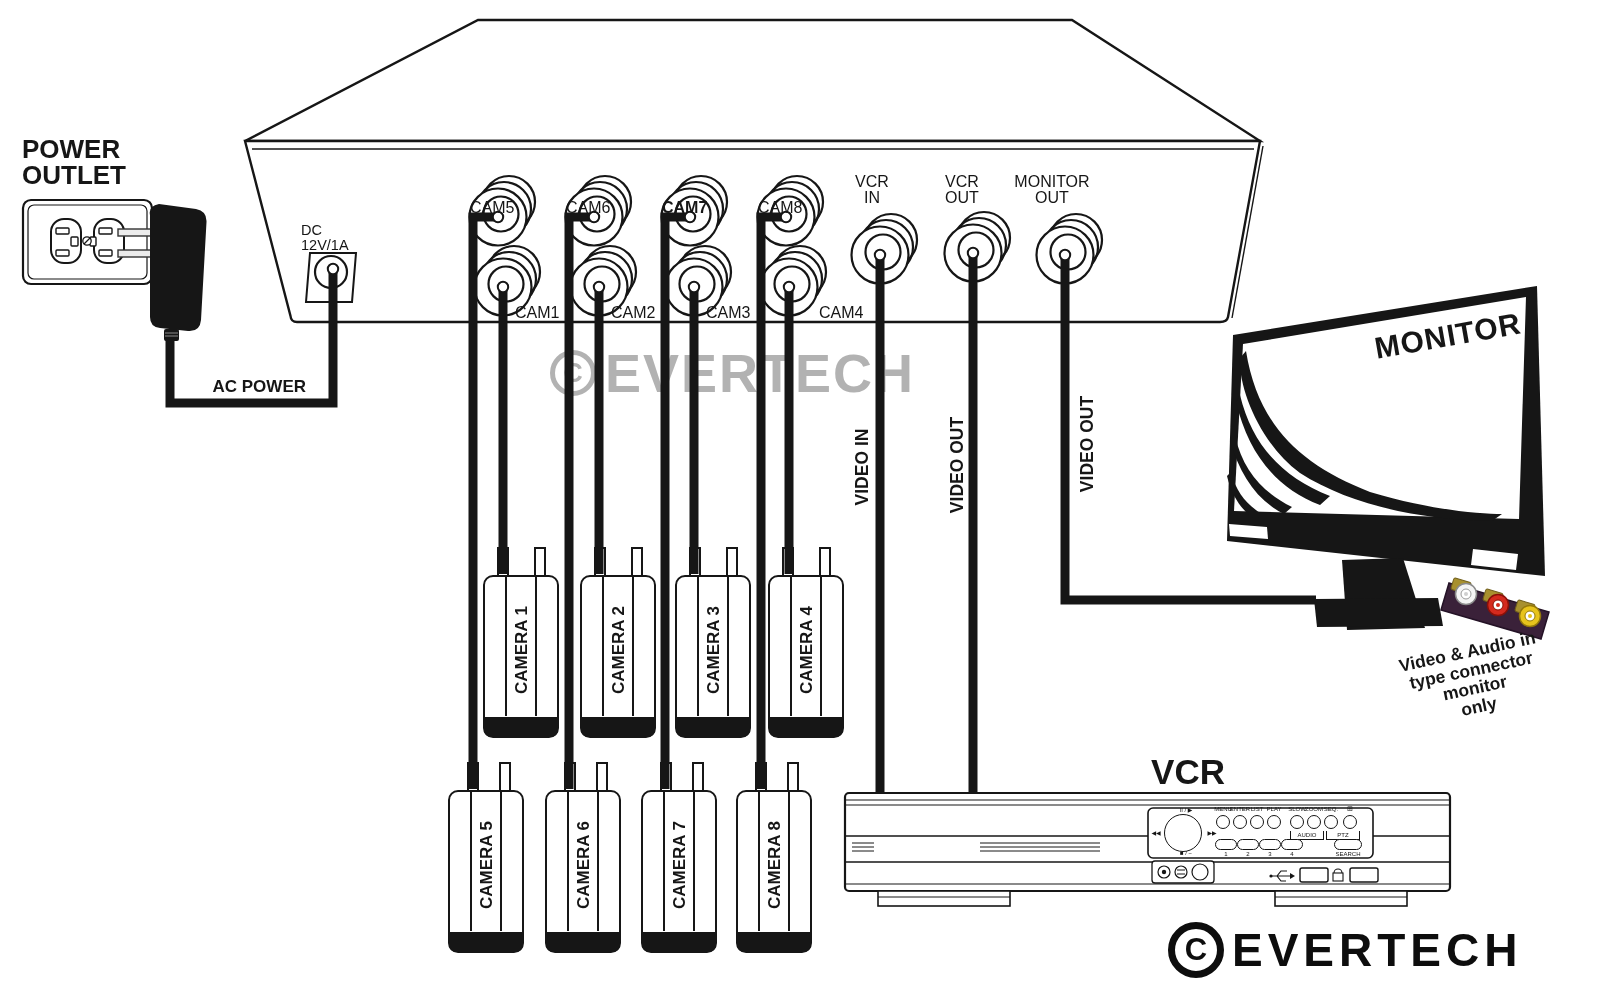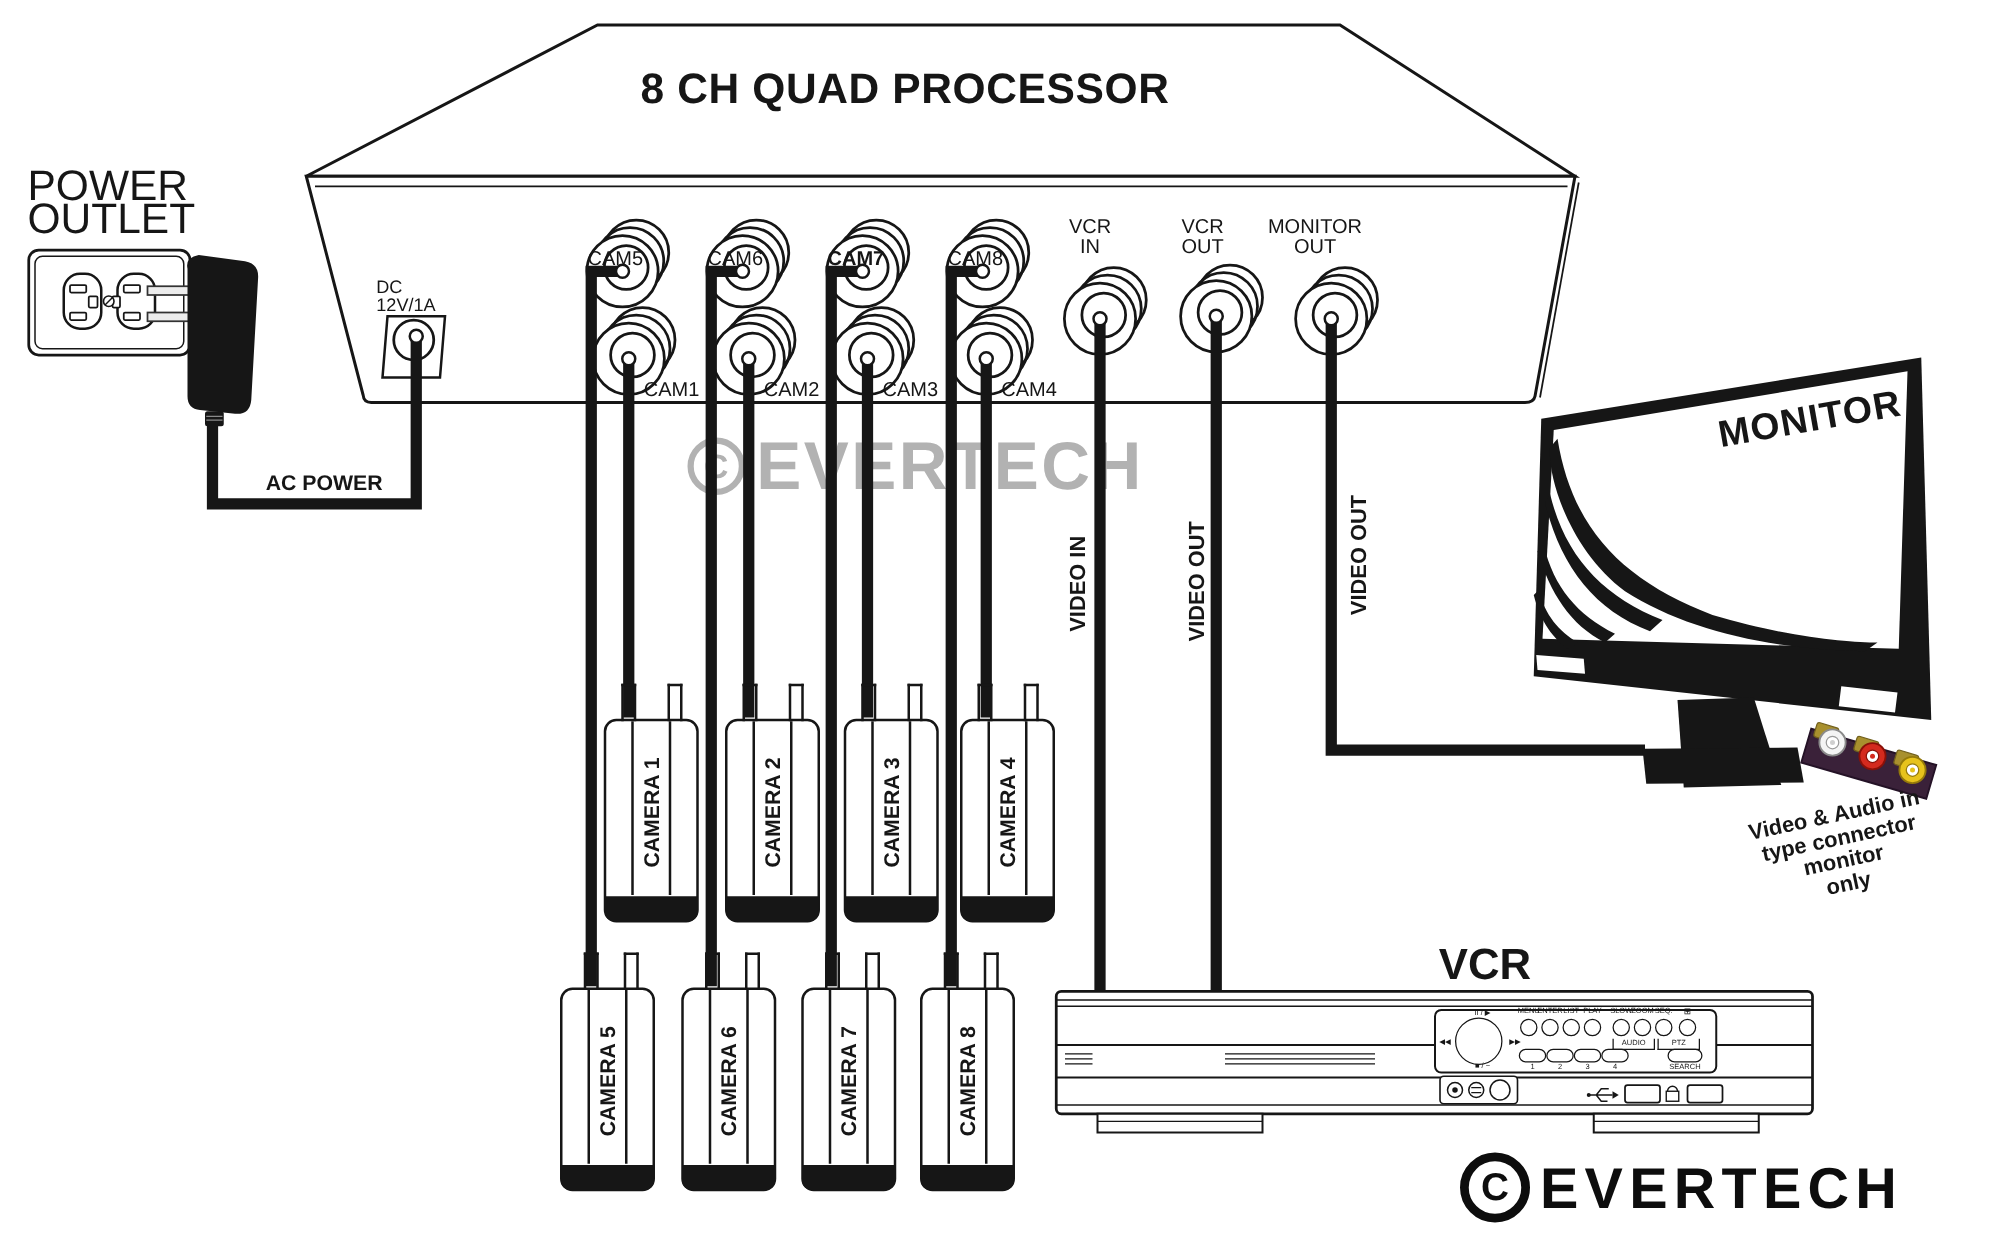--- a/index.html
+++ b/index.html
@@ -3,21 +3,21 @@
 <meta charset="utf-8">
 <style>
   html,body{margin:0;padding:0;background:#fff;}
   #stage{position:relative;width:1600px;height:998px;background:#ffffff;overflow:hidden;
          font-family:"Liberation Sans", sans-serif;color:#161616;}
   #art{position:absolute;left:0;top:0;z-index:1;}
   .txt{position:absolute;z-index:3;}
   .pre{white-space:pre-line;}
 
   .title{left:464px;top:52px;width:520px;font-size:34px;font-weight:bold;text-align:center;letter-spacing:0.5px;}
-  .power-outlet{left:22px;top:136px;width:134px;font-size:34px;font-weight:normal;line-height:26px;}
+  .power-outlet{left:22px;top:136px;width:134px;font-size:26px;font-weight:bold;line-height:26px;}
   .ac-power{left:180px;top:377px;width:126px;font-size:17px;font-weight:bold;text-align:right;}
   .dc-label{left:301px;top:223px;width:62px;font-size:14.5px;line-height:15px;text-align:left;}
 
   .cam-top{top:151px;width:64px;font-size:16px;text-align:left;margin-top:48px;}
   .cam-bot{top:304px;width:70px;font-size:16px;}
   .port-lbl{top:174px;font-size:16px;line-height:16px;text-align:center;}
 
   .vlab{position:absolute;z-index:3;width:130px;height:18px;line-height:18px;text-align:center;
         font-weight:bold;font-size:17.5px;transform:rotate(-90deg);}
 
@@ -227,36 +227,35 @@
       </g>
       <rect x="1300" y="868" width="28" height="14" rx="2" stroke-width="1.4"></rect>
       <g fill="none" stroke-width="1.1">
         <path d="M1334,873 a4,4 0 0 1 8,0"></path>
         <rect x="1333" y="873" width="10" height="8"></rect>
       </g>
       <rect x="1350" y="868" width="28" height="14" rx="2" stroke-width="1.4"></rect>
     </g>
   </svg>
 
-  <div class="txt title">8 CH QUAD PROCESSOR</div>
   <div class="txt power-outlet pre">POWER
 OUTLET</div>
   <div class="txt ac-power">AC POWER</div>
   <div class="txt dc-label pre">DC
 12V/1A</div>
 
   <div class="txt cam-top" style="left:470px;">CAM5</div>
   <div class="txt cam-top" style="left:566px;">CAM6</div>
   <div class="txt cam-top" style="left:662px;font-weight:bold;">CAM7</div>
   <div class="txt cam-top" style="left:758px;">CAM8</div>
 
   <div class="txt cam-bot" style="left:515px;">CAM1</div>
   <div class="txt cam-bot" style="left:611px;">CAM2</div>
   <div class="txt cam-bot" style="left:706px;">CAM3</div>
-  <div class="txt cam-bot" style="left:801px;">CAM4</div>
+  <div class="txt cam-bot" style="left:819px;">CAM4</div>
 
   <div class="txt port-lbl pre" style="left:842px;width:60px;">VCR
 IN</div>
   <div class="txt port-lbl pre" style="left:932px;width:60px;">VCR
 OUT</div>
   <div class="txt port-lbl pre" style="left:1007px;width:90px;">MONITOR
 OUT</div>
 
   <div class="vlab" style="left:797px;top:458px;">VIDEO IN</div>
   <div class="vlab" style="left:892px;top:456px;">VIDEO OUT</div>

